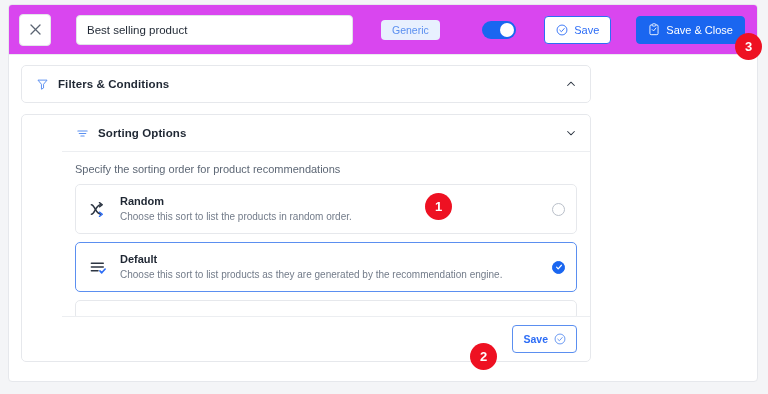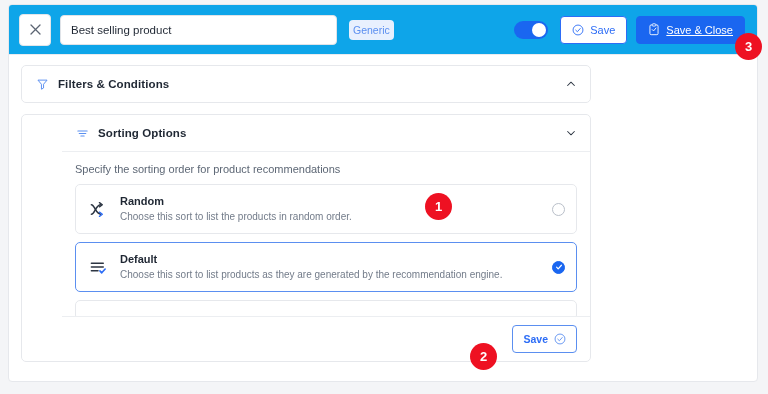--- a/index.html
+++ b/index.html
@@ -29,21 +29,22 @@
   }
 
   
   .header {
     height: 50px;
     border-bottom: 1px solid #e9ebef;
     display: flex;
     align-items: center;
     padding: 0 12px 0 10px;
     box-sizing: border-box;
-    background: #0ea5e9;
+    background: #d946ef;
+    gap: 16px;
   }
   .close-btn {
     width: 30px;
     height: 30px;
     border: 1px solid #e3e6ea;
     border-radius: 4px;
     background: #fff;
     display: flex;
     align-items: center;
     justify-content: center;
@@ -64,21 +65,21 @@
     font-size: 11.5px;
     color: #1f2733;
     background: #fff;
     outline: none;
   }
   .generic-badge {
     margin-left: 12px;
     background: #e8f0fe;
     color: #5b8ff0;
     font-size: 10.5px;
-    padding: 4px 4px;
+    padding: 4px 11px;
     border-radius: 4px;
     white-space: nowrap;
   }
   .header-spacer { flex: 1 1 auto; }
 
   .toggle {
     width: 34px;
     height: 18px;
     border-radius: 9px;
     background: #1a66f0;
@@ -112,21 +113,20 @@
   .btn-outline {
     border: 1px solid #2d6df6;
     color: #2d6df6;
     background: #fff;
     margin-right: 9px;
   }
   .btn-primary {
     border: 1px solid #1a66f0;
     color: #ffffff;
     background: #1a66f0;
-    text-decoration: underline;
   }
 
   
   .body-area {
     padding: 10px 12px 0 12px;
     box-sizing: border-box;
   }
 
   .card {
     border: 1px solid #e6e8ec;

